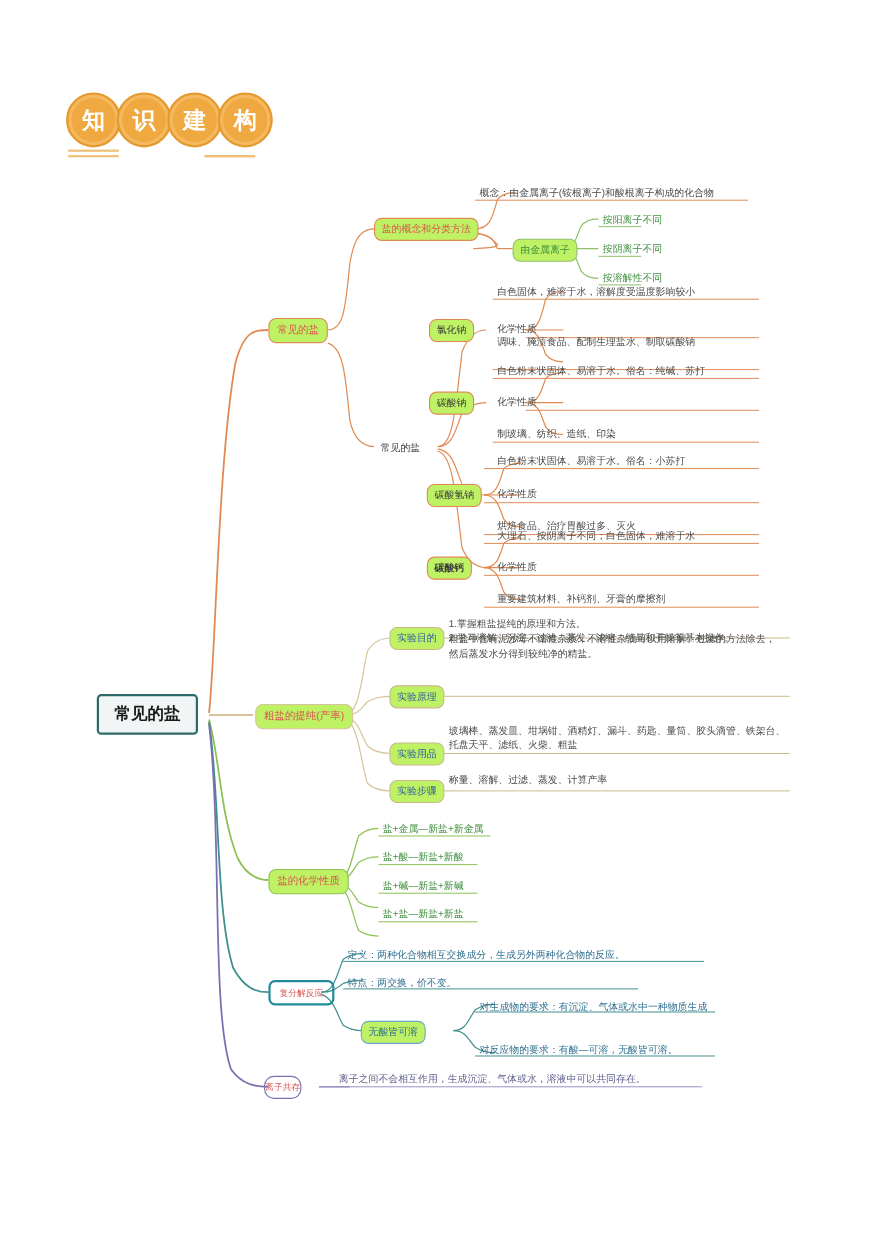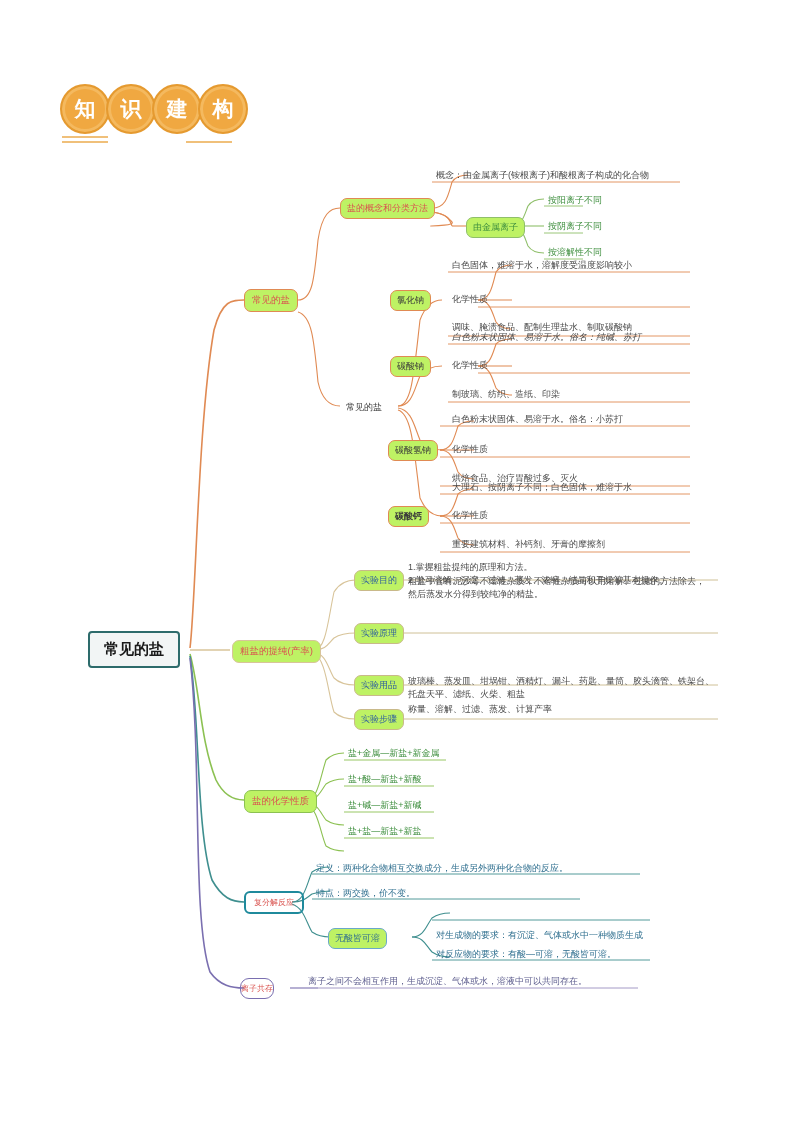--- a/index.html
+++ b/index.html
@@ -207,28 +207,28 @@
 
   <div class="node boxed lvl2 c-orange-n" style="left:390px;top:290px;">
     <span>氯化钠</span>
   </div>
   <div class="node leaf" style="left:450px;top:258px;">
     <span>白色固体，难溶于水，溶解度受温度影响较小</span>
   </div>
   <div class="node leaf" style="left:450px;top:292px;">
     <span>化学性质</span>
   </div>
-  <div class="node leaf" style="left:450px;top:320px;">
+  <div class="node leaf" style="left:450px;top:304px;">
     <span>调味、腌渍食品、配制生理盐水、制取碳酸钠</span>
   </div>
 
   <div class="node boxed lvl2 c-orange-n" style="left:390px;top:356px;">
     <span>碳酸钠</span>
   </div>
-  <div class="node leaf" style="left:450px;top:330px;font-style:italic;">
+  <div class="node leaf" style="left:450px;top:330px;">
     <span>白色粉末状固体、易溶于水。俗名：纯碱、苏打</span>
   </div>
   <div class="node leaf" style="left:450px;top:358px;">
     <span>化学性质</span>
   </div>
   <div class="node leaf" style="left:450px;top:387px;">
     <span>制玻璃、纺织、造纸、印染</span>
   </div>
 
   <div class="node boxed lvl2 c-orange-n" style="left:388px;top:440px;">
@@ -272,21 +272,21 @@
   <div class="node boxed lvl2 c-blue" style="left:354px;top:623px;">
     <span>实验原理</span>
   </div>
   <div class="node leaf multi" style="left:406px;top:574px;width:308px;">
     <span>粗盐中含有泥沙等不溶性杂质，不溶性杂质可以用溶解、过滤的方法除去，然后蒸发水分得到较纯净的精盐。</span>
   </div>
 
   <div class="node boxed lvl2 c-blue" style="left:354px;top:675px;">
     <span>实验用品</span>
   </div>
-  <div class="node leaf multi" style="left:406px;top:657px;width:312px;margin-top:17px;">
+  <div class="node leaf multi" style="left:406px;top:657px;width:312px;">
     <span>玻璃棒、蒸发皿、坩埚钳、酒精灯、漏斗、药匙、量筒、胶头滴管、铁架台、托盘天平、滤纸、火柴、粗盐</span>
   </div>
 
   <div class="node boxed lvl2 c-blue" style="left:354px;top:709px;">
     <span>实验步骤</span>
   </div>
   <div class="node leaf" style="left:406px;top:702px;">
     <span>称量、溶解、过滤、蒸发、计算产率</span>
   </div>
 
@@ -311,21 +311,21 @@
   </div>
   <div class="node leaf txt-teal" style="left:314px;top:861px;justify-content:center;">
     <span>定义：两种化合物相互交换成分，生成另外两种化合物的反应。</span>
   </div>
   <div class="node leaf txt-teal" style="left:314px;top:886px;">
     <span>特点：两交换，价不变。</span>
   </div>
   <div class="node boxed lvl2 c-blue2" style="left:328px;top:928px;">
     <span>无酸皆可溶</span>
   </div>
-  <div class="node leaf txt-teal" style="left:434px;top:908px;margin-top:20px;">
+  <div class="node leaf txt-teal" style="left:434px;top:908px;">
     <span>对生成物的要求：有沉淀、气体或水中一种物质生成</span>
   </div>
   <div class="node leaf txt-teal" style="left:434px;top:947px;">
     <span>对反应物的要求：有酸—可溶，无酸皆可溶。</span>
   </div>
 
   <div class="node lvl1 c-purple" style="left:240px;top:978px;padding:4px 0;font-size:8px;">
     <span>离子共存</span>
   </div>
   <div class="node leaf txt-purple" style="left:306px;top:974px;">

